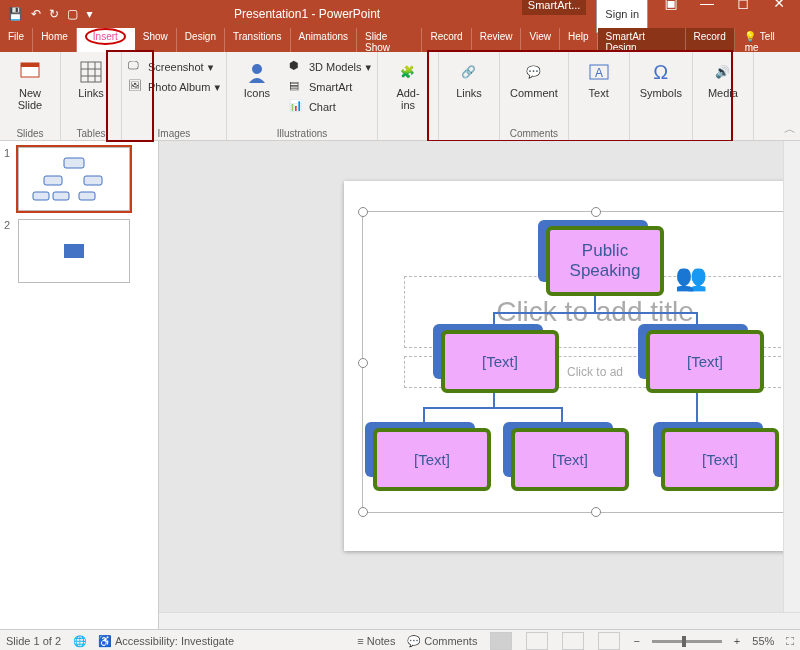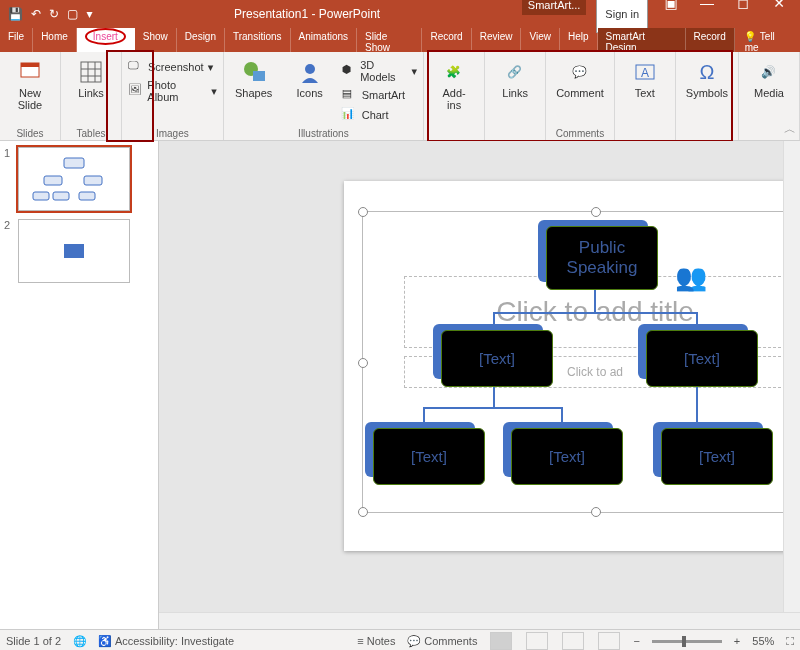--- a/index.html
+++ b/index.html
@@ -35,21 +35,21 @@
 .thumb{display:flex;gap:4px;margin-bottom:8px}
 .thumb-num{font-size:11px;color:#666;width:10px}
 .thumb-box{width:110px;height:62px;border:1px solid #bbb;background:#fff;display:flex;align-items:center;justify-content:center;position:relative}
 .thumb-box.active{outline:2px solid #c43e1c}
 .canvas-area{flex:1;position:relative;background:#e6e6e6;overflow:auto}
 .slide{position:absolute;left:185px;top:40px;width:500px;height:370px;background:#fff;box-shadow:0 1px 4px rgba(0,0,0,.3)}
 .placeholder-title{position:absolute;left:60px;top:95px;width:380px;height:70px;border:1px dashed #bbb;display:flex;align-items:center;justify-content:center;font-size:28px;color:#aaa}
 .placeholder-sub{position:absolute;left:60px;top:175px;width:380px;height:30px;border:1px dashed #bbb;font-size:12px;color:#aaa;display:flex;align-items:center;justify-content:center}
 .smartart{position:absolute;left:18px;top:30px;width:464px;height:300px;border:1px solid #bbb}
 .handle{position:absolute;width:8px;height:8px;background:#fff;border:1px solid #888;border-radius:50%}
-.sa-node{position:absolute;border:1px solid #4d7c0f;background:#000000;border-radius:6px;display:flex;align-items:center;justify-content:center;font-size:15px;color:#3b5a9a}
+.sa-node{position:absolute;border:4px solid #4d7c0f;background:#f0abfc;border-radius:6px;display:flex;align-items:center;justify-content:center;font-size:15px;color:#3b5a9a}
 .sa-shadow{position:absolute;background:#4472c4;border-radius:6px}
 .connector{position:absolute;background:#4472c4}
 .audience{position:absolute;left:312px;top:50px;font-size:26px}
 .scrollbar-v{position:absolute;right:0;top:0;width:16px;height:100%;background:#f0f0f0;border-left:1px solid #ddd}
 .scrollbar-h{position:absolute;left:0;bottom:0;width:100%;height:16px;background:#f0f0f0;border-top:1px solid #ddd}
 .statusbar{height:22px;background:#f3f2f1;border-top:1px solid #ccc;display:flex;align-items:center;font-size:11px;color:#555;padding:0 6px;gap:12px}
 .statusbar .spacer{flex:1}
 .viewbtn{width:20px;height:16px;border:1px solid #ccc;display:inline-block;margin:0 1px}
 .zoom-slider{width:70px;height:3px;background:#999;position:relative;display:inline-block;vertical-align:middle}
 .zoom-slider::after{content:"";position:absolute;left:30px;top:-4px;width:4px;height:11px;background:#666}
@@ -141,29 +141,20 @@
       </div>
     </div>
     <div class="group-label">Images</div>
   </div>
 
   <div class="group">
     <div class="group-body">
       <div class="bigbtn">
         <div class="ic">
             <svg width="26" height="26">
-              <circle cx="10" cy="10" r="7" fill="#70ad47"></circle>
-              <rect x="12" y="12" width="12" height="10" fill="#5b9bd5"></rect>
-            </svg>
-          </div>
-        <div class="lbl">Shapes</div>
-      </div>
-      <div class="bigbtn">
-        <div class="ic">
-            <svg width="26" height="26">
               <circle cx="13" cy="10" r="5" fill="#4472c4"></circle>
               <path d="M5 24 Q13 14 21 24" fill="#4472c4"></path>
             </svg>
           </div>
         <div class="lbl">Icons</div>
       </div>
       <div class="smallrow">
         <div class="smallbtn"><span class="ic">⬢</span><span>3D Models</span> ▾</div>
         <div class="smallbtn">
             <span class="ic">▤</span>

